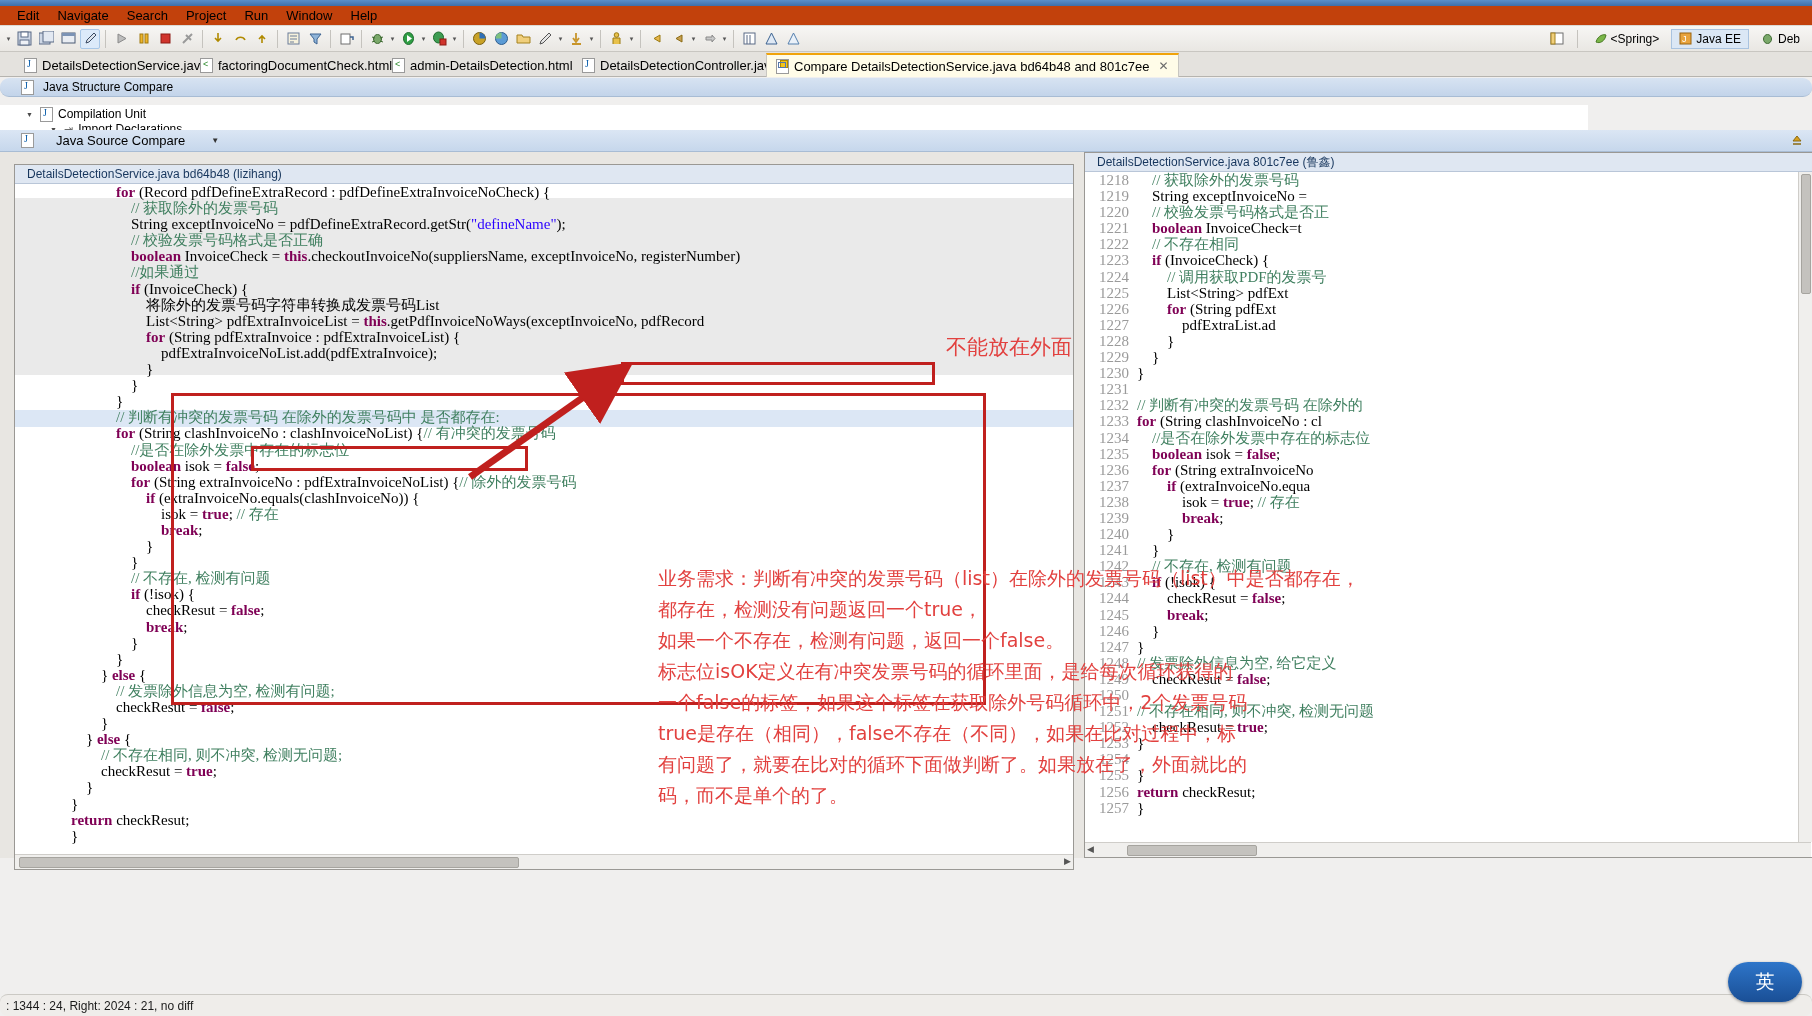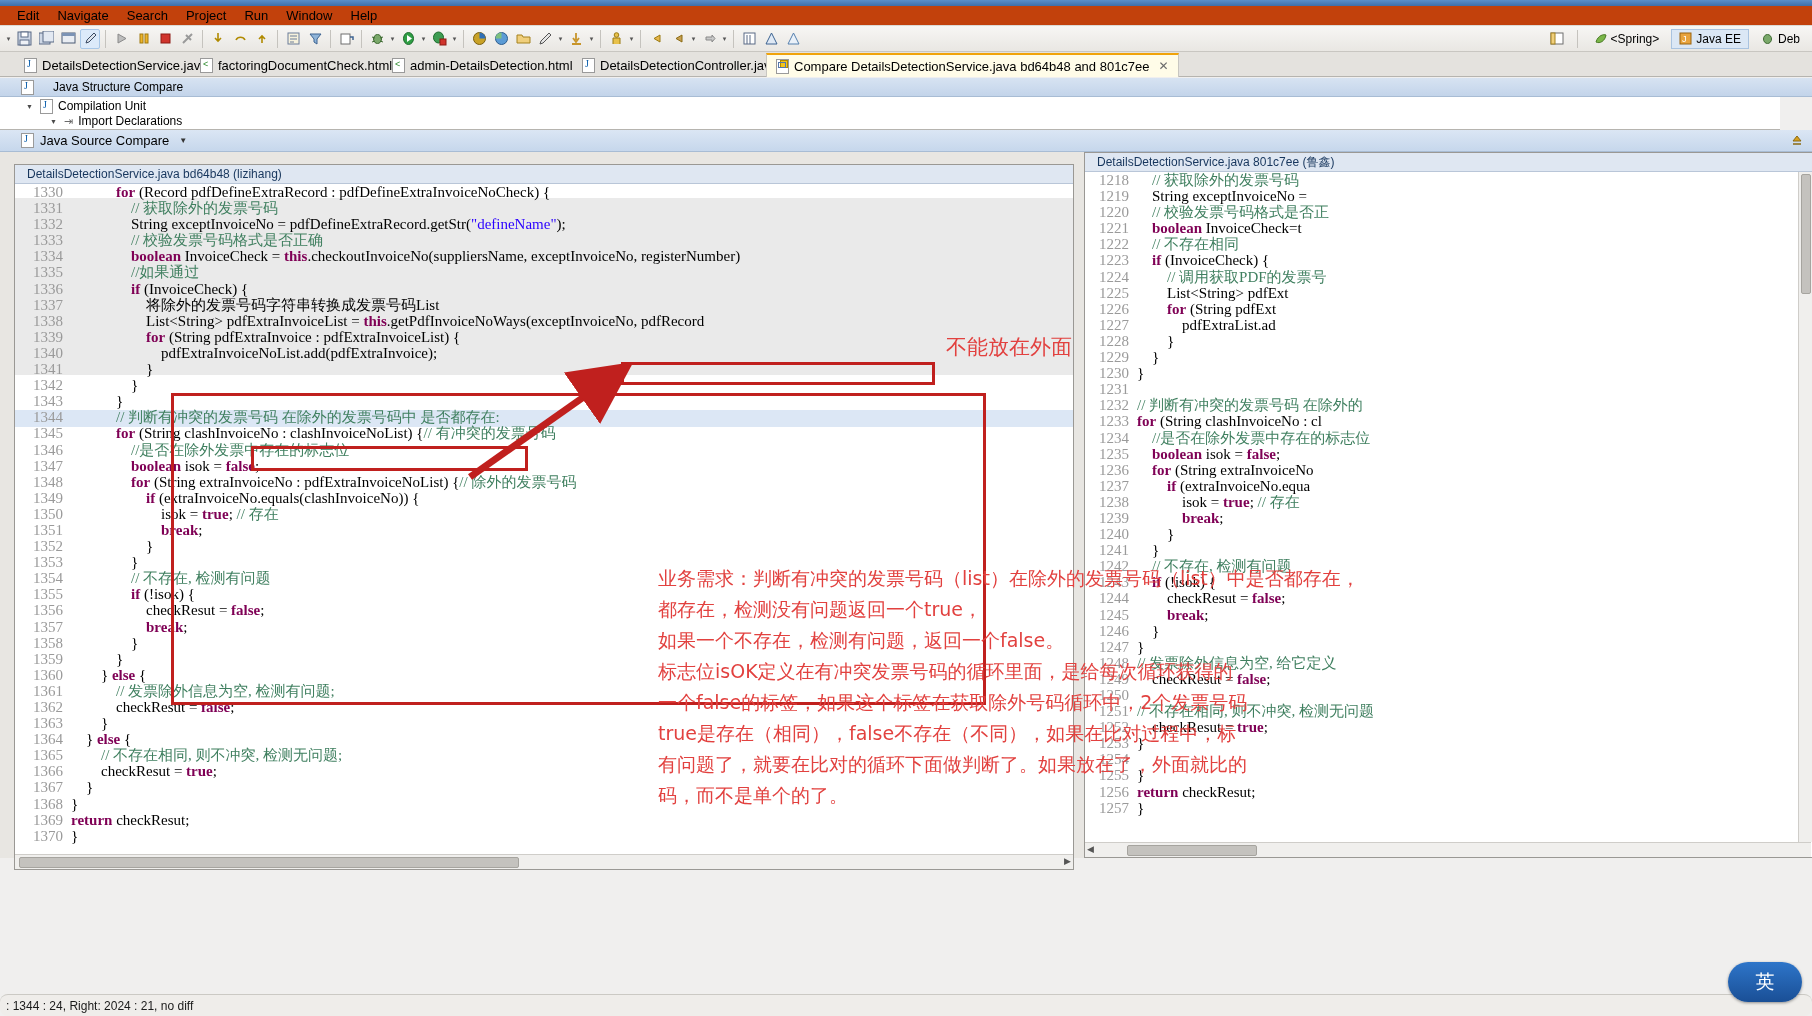--- a/index.html
+++ b/index.html
@@ -107,37 +107,38 @@
   .ficon.cmp::before {
     content: ""; position: absolute; right: 0px; top: 0px;
     width: 6px; height: 6px; background: #f3c41b; border: 1px solid #b08a00;
   }
 
   
   .struct-head {
     position: absolute; left: 0; top: 78px; width: 1812px; height: 19px;
     background: linear-gradient(to bottom, #d7e3f2, #c3d4ea);
     border-bottom: 1px solid #a8bcd4;
-    display:flex; align-items:center; gap: 19px; padding-left: 21px;
+    display:flex; align-items:center; gap: 9px; padding-left: 21px;
     font-size: 12px;
+    border-radius: 9px;
   }
   .struct-body {
-    position: absolute; left: 0; top: 97px; width: 1780px; height: 33px;
+    position: absolute; left: 0; top: 105px; width: 1588px; height: 33px;
     background: #fff; border-bottom: 1px solid #b6b4af;
     overflow: hidden;
   }
   .tree-row { display:flex; align-items:center; gap: 5px; height: 16px; font-size: 12px; }
   .twisty { width: 11px; text-align: center; font-size: 7px; color: #4a4a4a; }
 
   
   .jsc-head {
     position: absolute; left: 0; top: 130px; width: 1812px; height: 22px;
     background: linear-gradient(to bottom, #dbe6f4, #c6d7ec);
     border-bottom: 1px solid #a8bcd4;
-    display:flex; align-items:center; gap: 6px; padding-left: 21px;
+    display:flex; align-items:center; gap: 22px; padding-left: 21px;
     font-size: 13px;
   }
   .jsc-head .caret { font-size: 8px; color: #333; margin-left: 4px; }
   .jsc-tools { position:absolute; right: 4px; top: 131px; display:flex; gap:4px; }
 
   
   .panes {
     position: absolute; left: 0; top: 152px; width: 1812px; height: 706px;
     background: #e8e6e2;
   }
@@ -510,62 +511,20 @@
     <div class="pane-left">
       <div class="pane-label">DetailsDetectionService.java bd64b48 (lizihang)</div>
       <div style="position:absolute;left:0;top:19px;right:0;bottom:15px;overflow:hidden;background:#fff">
 
         <div class="band" style="top:0px;   height:14px;"></div>
         <div class="bandwhite" style="top:0px; height:14px; left:0; width:100%; background:#fff;"></div>
         <div class="band" style="top:14px;  height:177px;"></div>
         <div class="bandsel" style="top:226px; height:17px;"></div>
         <div class="band" style="top:243px; height:0px;"></div>
         <div class="code">
-          <div class="gutter" id="lgut">1330
-1331
-1332
-1333
-1334
-1335
-1336
-1337
-1338
-1339
-1340
-1341
-1342
-1343
-1344
-1345
-1346
-1347
-1348
-1349
-1350
-1351
-1352
-1353
-1354
-1355
-1356
-1357
-1358
-1359
-1360
-1361
-1362
-1363
-1364
-1365
-1366
-1367
-1368
-1369
-1370
-</div>
           <div class="lines l" id="llines">            <span class="kw">for</span> (Record pdfDefineExtraRecord : pdfDefineExtraInvoiceNoCheck) {
                 <span class="cm">// 获取除外的发票号码</span>
                 String exceptInvoiceNo = pdfDefineExtraRecord.getStr(<span class="st">"defineName"</span>);
                 <span class="cm">// 校验发票号码格式是否正确</span>
                 <span class="kw">boolean</span> InvoiceCheck = <span class="kw">this</span>.checkoutInvoiceNo(suppliersName, exceptInvoiceNo, registerNumber)
                 <span class="cm">//如果通过</span>
                 <span class="kw">if</span> (InvoiceCheck) {
                     将除外的发票号码字符串转换成发票号码List
                     List&lt;String&gt; pdfExtraInvoiceList = <span class="kw">this</span>.getPdfInvoiceNoWays(exceptInvoiceNo, pdfRecord
                     <span class="kw">for</span> (String pdfExtraInvoice : pdfExtraInvoiceList) {

